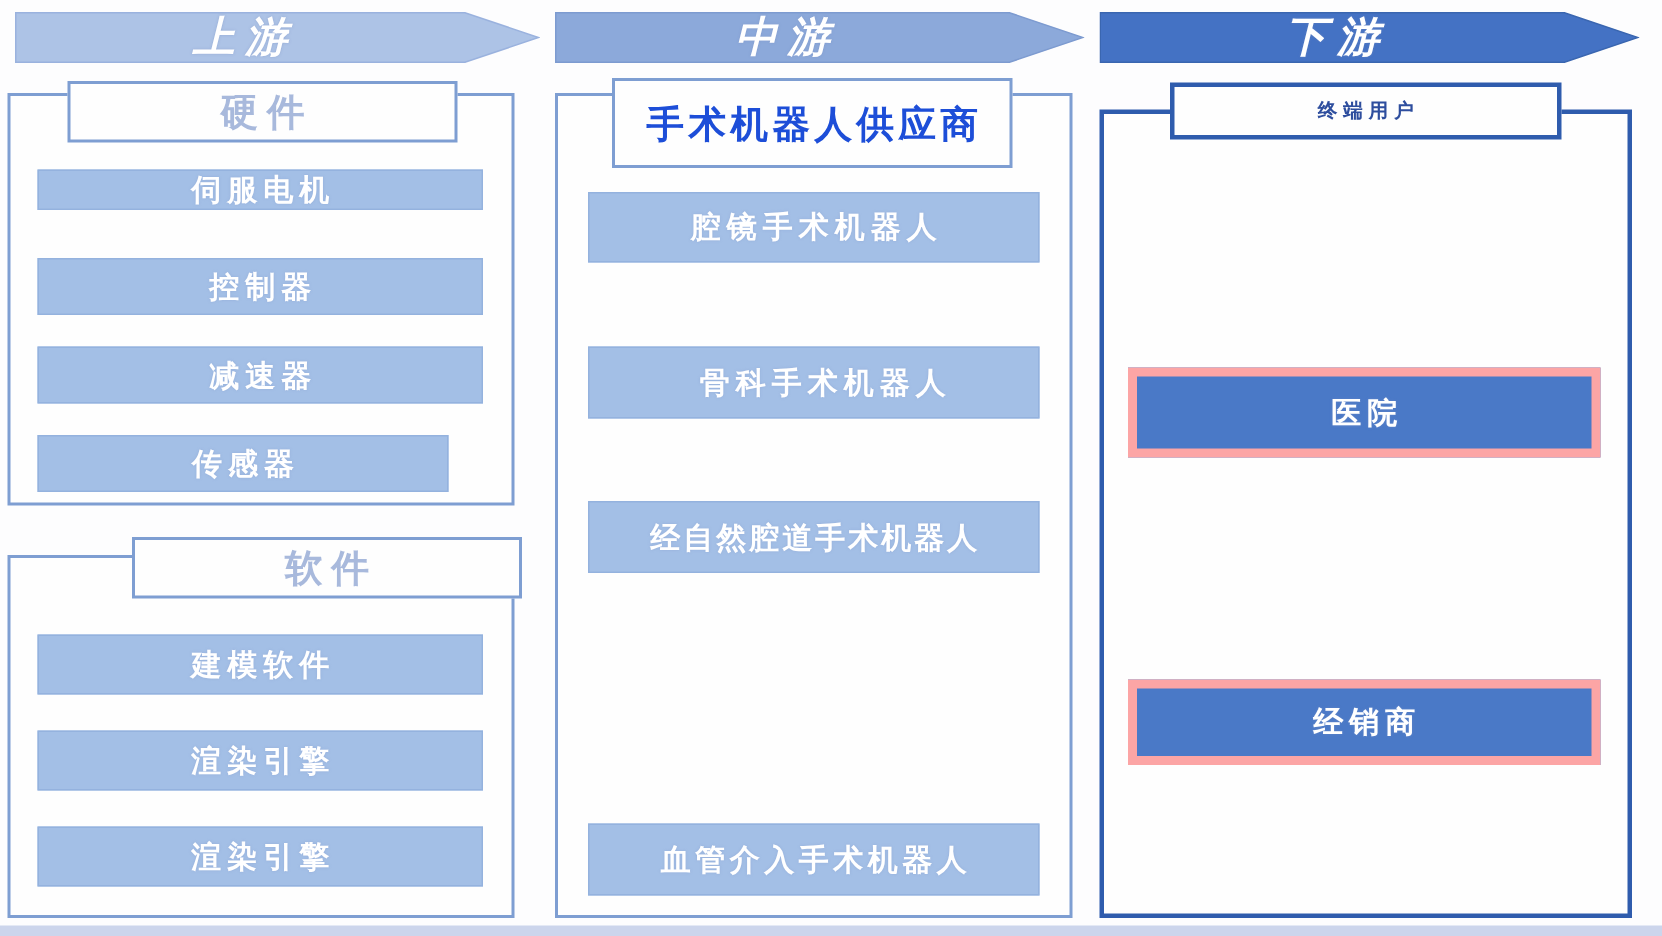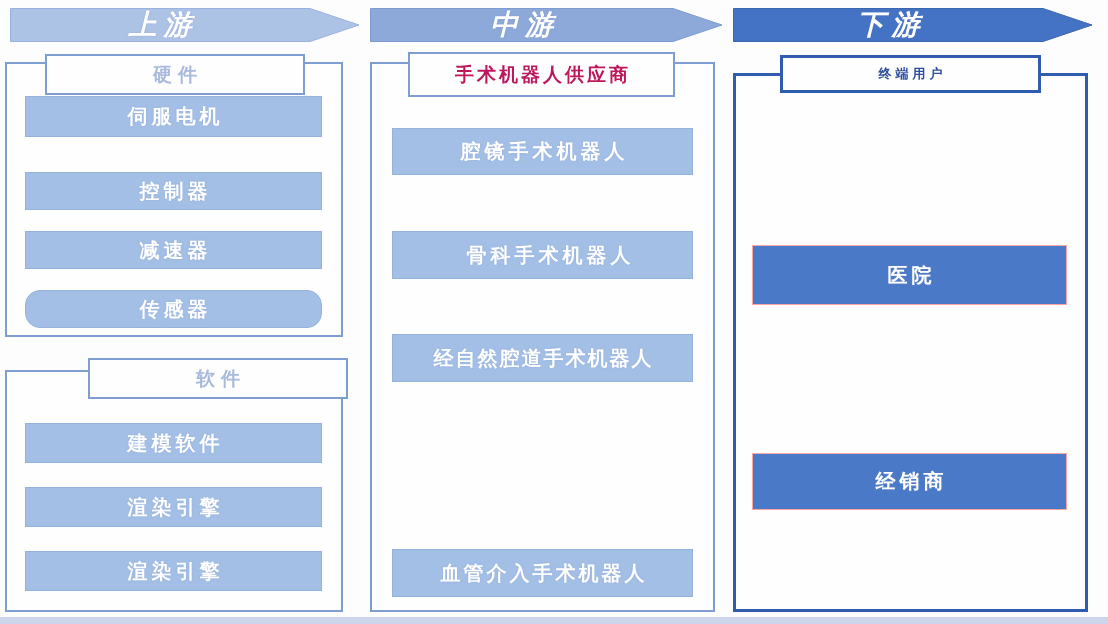--- a/index.html
+++ b/index.html
@@ -47,21 +47,21 @@
   .group-head {
     position: absolute;
     background: #fefefe;
     display: flex; align-items: center; justify-content: center;
     font-weight: bold;
     z-index: 3;
   }
   .group-head.light {
     border: 2px solid #7e9ed2;
     color: #a8b9dc;
-    font-size: 19px;
+    font-size: 25px;
     letter-spacing: 6px;
     text-indent: 6px;
   }
   .group-head.dark {
     border: 3px solid #2f5cad;
     color: #2e4e9e;
     font-size: 13px;
     letter-spacing: 4px;
     text-indent: 4px;
   }
@@ -76,21 +76,21 @@
     z-index: 2;
     text-shadow: 0 0 2px rgba(130,150,200,.4);
   }
   .item.light {
     background: #a3bfe6;
     border: 1px solid #94b2de;
     font-size: 20px;
   }
   .item.dark {
     background: #4a79c7;
-    border: 1px solid #fca5a5;
+    border: 6px solid #fca5a5;
     font-size: 20px;
   }
 </style>
 </head>
 <body>
 
 <div class="canvas">
 
   <div class="arrow-wrap" style="left:10px; top:8px; width:350px;">
     <svg viewBox="0 0 350 34" preserveAspectRatio="none">
@@ -109,34 +109,34 @@
   <div class="arrow-wrap" style="left:733px; top:8px; width:360px;">
     <svg viewBox="0 0 360 34" preserveAspectRatio="none">
       <polygon points="0.5,0.5 310,0.5 359,17 310,33.5 0.5,33.5" fill="#4472c4" stroke="#3a66b0" stroke-width="1"></polygon>
     </svg>
     <div class="stage-label" style="width:310px;">下游</div>
   </div>
 
   <div class="panel light" style="left:5px; top:62px; width:338px; height:275px;"></div>
   <div class="group-head light" style="left:45px; top:54px; width:260px; height:41px;">硬件</div>
 
-  <div class="item light" style="left:25px; top:96px; width:297px; height:41px;">伺服电机</div>
+  <div class="item light" style="left:25px; top:113px; width:297px; height:27px;">伺服电机</div>
   <div class="item light" style="left:25px; top:172px; width:297px; height:38px;">控制器</div>
   <div class="item light" style="left:25px; top:231px; width:297px; height:38px;">减速器</div>
-  <div class="item light" style="left:25px; top:290px; width:297px; height:38px;border-radius:15px;">传感器</div>
+  <div class="item light" style="left:25px; top:290px; width:274px; height:38px;">传感器</div>
 
   <div class="panel light" style="left:5px; top:370px; width:338px; height:242px;"></div>
   <div class="group-head light" style="left:45px; top:358px; width:260px; height:41px;margin-left:43px;">软件</div>
 
   <div class="item light" style="left:25px; top:423px; width:297px; height:40px;">建模软件</div>
   <div class="item light" style="left:25px; top:487px; width:297px; height:40px;">渲染引擎</div>
   <div class="item light" style="left:25px; top:551px; width:297px; height:40px;">渲染引擎</div>
 
   <div class="panel light" style="left:370px; top:62px; width:345px; height:550px;"></div>
-  <div class="group-head light" style="left:408px; top:52px; width:267px; height:45px; letter-spacing:3px; text-indent:3px; color:#be185d;">手术机器人供应商</div>
+  <div class="group-head light" style="left:408px; top:52px; width:267px; height:60px; letter-spacing:3px; text-indent:3px; color:#1d4ed8;">手术机器人供应商</div>
 
   <div class="item light" style="left:392px; top:128px; width:301px; height:47px;">腔镜手术机器人</div>
   <div class="item light" style="left:392px; top:231px; width:301px; height:48px;padding-left:12px;">骨科手术机器人</div>
   <div class="item light" style="left:392px; top:334px; width:301px; height:48px; letter-spacing:2px; text-indent:2px;">经自然腔道手术机器人</div>
   <div class="item light" style="left:392px; top:549px; width:301px; height:48px; letter-spacing:3px; text-indent:3px;">血管介入手术机器人</div>
 
   <div class="panel dark" style="left:733px; top:73px; width:355px; height:539px;"></div>
   <div class="group-head dark" style="left:780px; top:55px; width:261px; height:38px;">终端用户</div>
 
   <div class="item dark" style="left:752px; top:245px; width:315px; height:60px;">医院</div>

